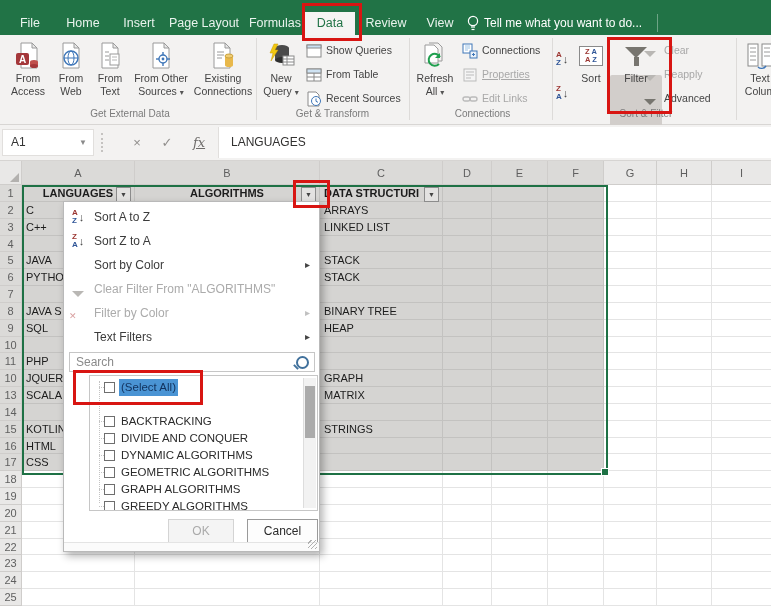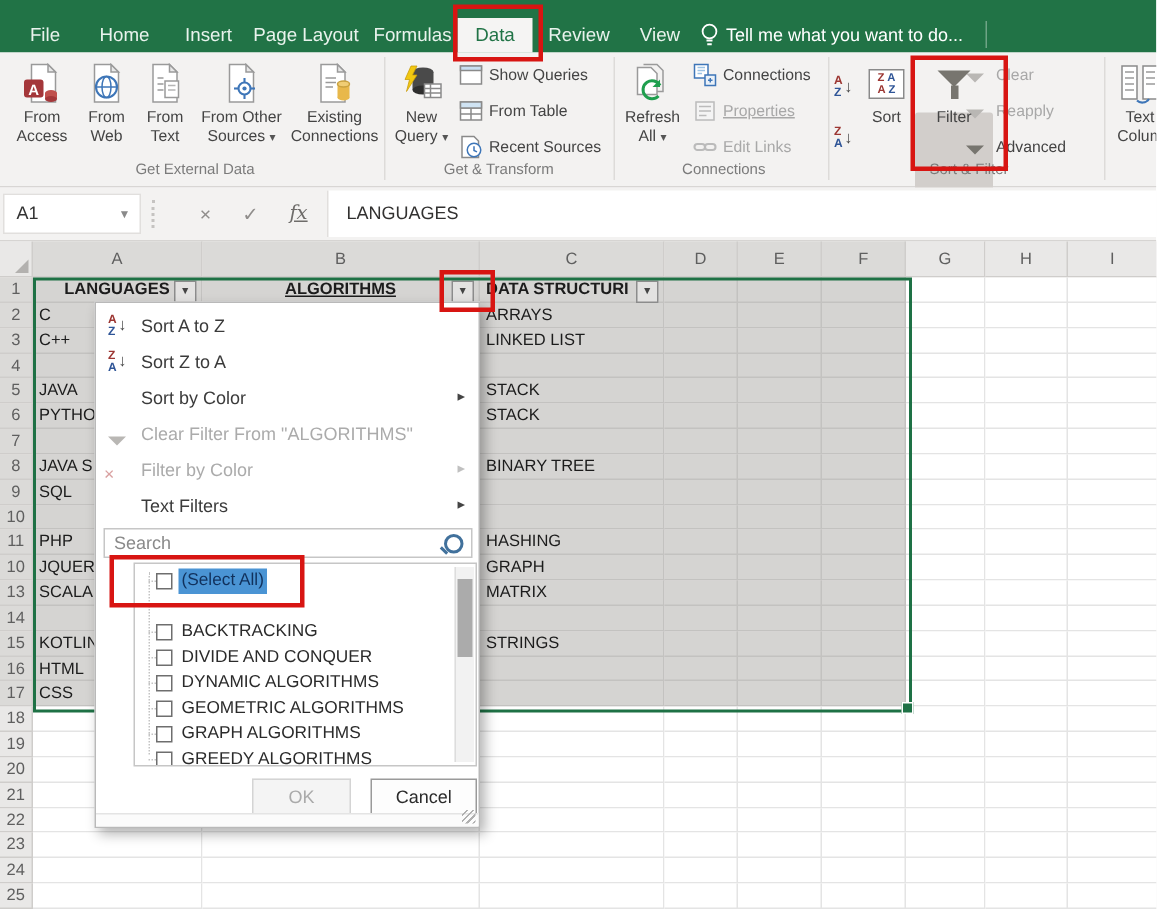--- a/index.html
+++ b/index.html
@@ -362,21 +362,21 @@
       <div class="cell" style="left: 443px; top: 589.16px; width: 49px; height: 16.84px;"></div>
       <div class="cell" style="left: 492px; top: 589.16px; width: 56px; height: 16.84px;"></div>
       <div class="cell" style="left: 548px; top: 589.16px; width: 56px; height: 16.84px;"></div>
       <div class="cell" style="left: 604px; top: 589.16px; width: 53px; height: 16.84px;"></div>
       <div class="cell" style="left: 657px; top: 589.16px; width: 55px; height: 16.84px;"></div>
       <div class="cell" style="left: 712px; top: 589.16px; width: 60px; height: 16.84px;"></div>
       <div class="celltext bold center" style="left: 22px; top: 185px; width: 112px; height: 16.84px; line-height: 16.84px;">LANGUAGES</div>
       <div class="hfilter" style="left: 116px; top: 186.5px;">
         <span class="fa">▼</span>
       </div>
-      <div class="celltext bold center" style="left: 135px; top: 185px; width: 184px; height: 16.84px; line-height: 16.84px; text-decoration: underline;">ALGORITHMS</div>
+      <div class="celltext bold center" style="left: 135px; top: 185px; width: 184px; height: 16.84px; line-height: 16.84px;">ALGORITHMS</div>
       <div class="hfilter" style="left: 301px; top: 186.5px;">
         <span class="fa">▼</span>
       </div>
       <div class="celltext bold" style="left: 320px; top: 185px; width: 122px; height: 16.84px; line-height: 16.84px;">DATA STRUCTURI</div>
       <div class="hfilter" style="left: 424px; top: 186.5px;">
         <span class="fa">▼</span>
       </div>
       <div class="celltext" style="left: 22px; top: 201.84px; width: 112px; height: 16.84px; line-height: 16.84px;">C</div>
       <div class="celltext" style="left: 22px; top: 218.68px; width: 112px; height: 16.84px; line-height: 16.84px;">C++</div>
       <div class="celltext" style="left: 22px; top: 252.36px; width: 112px; height: 16.84px; line-height: 16.84px;">JAVA</div>
@@ -387,21 +387,21 @@
       <div class="celltext" style="left: 22px; top: 370.24px; width: 112px; height: 16.84px; line-height: 16.84px;">JQUERY</div>
       <div class="celltext" style="left: 22px; top: 387.08px; width: 112px; height: 16.84px; line-height: 16.84px;">SCALA</div>
       <div class="celltext" style="left: 22px; top: 420.76px; width: 112px; height: 16.84px; line-height: 16.84px;">KOTLIN</div>
       <div class="celltext" style="left: 22px; top: 437.6px; width: 112px; height: 16.84px; line-height: 16.84px;">HTML</div>
       <div class="celltext" style="left: 22px; top: 454.44px; width: 112px; height: 16.84px; line-height: 16.84px;">CSS</div>
       <div class="celltext" style="left: 320px; top: 201.84px; width: 122px; height: 16.84px; line-height: 16.84px;">ARRAYS</div>
       <div class="celltext" style="left: 320px; top: 218.68px; width: 122px; height: 16.84px; line-height: 16.84px;">LINKED LIST</div>
       <div class="celltext" style="left: 320px; top: 252.36px; width: 122px; height: 16.84px; line-height: 16.84px;">STACK</div>
       <div class="celltext" style="left: 320px; top: 269.2px; width: 122px; height: 16.84px; line-height: 16.84px;">STACK</div>
       <div class="celltext" style="left: 320px; top: 302.88px; width: 122px; height: 16.84px; line-height: 16.84px;">BINARY TREE</div>
-      <div class="celltext" style="left: 320px; top: 353.4px; width: 122px; height: 16.84px; line-height: 16.84px;">HASHING</div>
+      <div class="celltext" style="left: 320px; top: 319.72px; width: 122px; height: 16.84px; line-height: 16.84px;">HEAP</div>
       <div class="celltext" style="left: 320px; top: 370.24px; width: 122px; height: 16.84px; line-height: 16.84px;">GRAPH</div>
       <div class="celltext" style="left: 320px; top: 387.08px; width: 122px; height: 16.84px; line-height: 16.84px;">MATRIX</div>
       <div class="celltext" style="left: 320px; top: 420.76px; width: 122px; height: 16.84px; line-height: 16.84px;">STRINGS</div>
       <div class="selborder" style="left: 22px; top: 185px; width: 582px; height: 286.28px;"></div>
       <div class="fillhandle" style="left: 601px; top: 468.28px;"></div>
     </div>
 
   <div id="topbar" class="abs"></div>
   <div class="abs tab" style="left:8px;width:44px;">File</div>
   <div class="abs tab" style="left:58px;width:50px;">Home</div>

